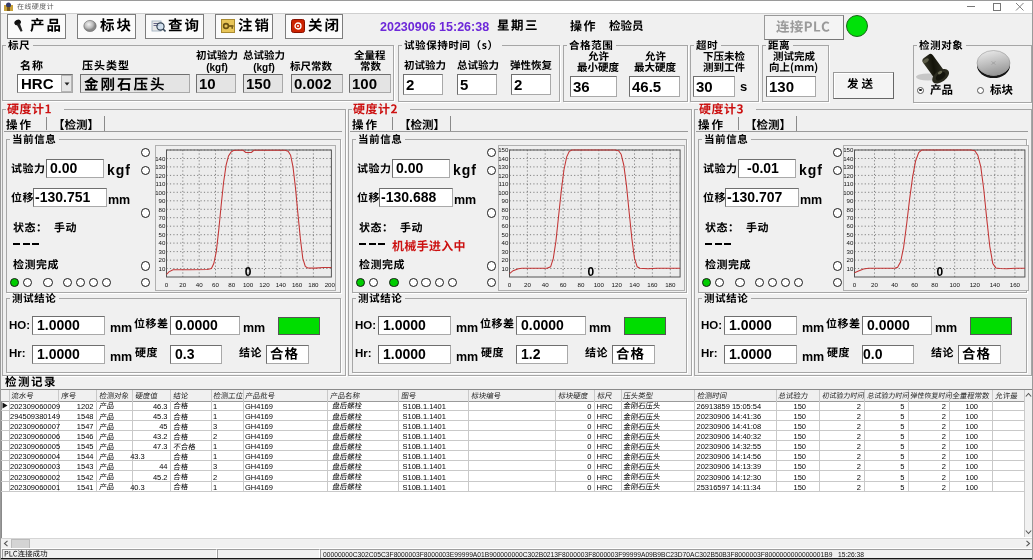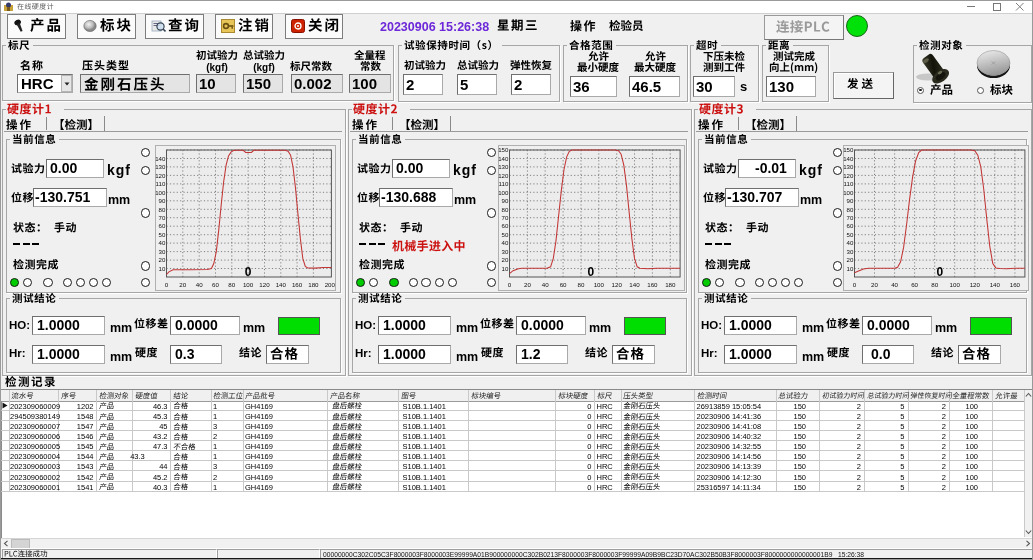--- a/index.html
+++ b/index.html
@@ -967,21 +967,21 @@
         <use href="#b606f" x="3171"></use>
       </g>
     </svg></div>
 <div style="position:absolute;left:703.0px;top:163.0px;line-height:0"><svg width="34.5" height="12.1" style="overflow:visible">
       <g fill="#000" transform="translate(0,9.46) scale(0.01100,-0.01100)">
         <use href="#b8bd5" x="0"></use>
         <use href="#b9a8c" x="1045"></use>
         <use href="#b529b" x="2091"></use>
       </g>
     </svg></div>
-<div style="position:absolute;left:738.0px;top:158.5px;width:58.0px;height:19.0px;background:#fff;border:1px solid;border-color:#6f6f6f #a9a9a9 #a9a9a9 #6f6f6f;box-sizing:border-box;font:bold 14px 'Liberation Sans',sans-serif;color:#000;line-height:17.0px;padding-left:16px;text-align:left;white-space:pre">-0.01</div>
+<div style="position:absolute;left:738.0px;top:158.5px;width:58.0px;height:19.0px;background:#fff;border:1px solid;border-color:#6f6f6f #a9a9a9 #a9a9a9 #6f6f6f;box-sizing:border-box;font:bold 14px 'Liberation Sans',sans-serif;color:#000;line-height:17.0px;padding-left:8px;text-align:left;white-space:pre">-0.01</div>
 <div style="position:absolute;left:799.0px;top:161.5px;font:bold 14.0px 'Liberation Sans',sans-serif;color:#000;letter-spacing:1px;white-space:pre">kgf</div>
 <div style="position:absolute;left:703.0px;top:192.0px;line-height:0"><svg width="23.0" height="12.1" style="overflow:visible">
       <g fill="#000" transform="translate(0,9.46) scale(0.01100,-0.01100)">
         <use href="#b4f4d" x="0"></use>
         <use href="#b79fb" x="1045"></use>
       </g>
     </svg></div>
 <div style="position:absolute;left:725.0px;top:188.0px;width:74.0px;height:19.0px;background:#fff;border:1px solid;border-color:#6f6f6f #a9a9a9 #a9a9a9 #6f6f6f;box-sizing:border-box;font:bold 14px 'Liberation Sans',sans-serif;color:#000;line-height:17.0px;padding-left:1px;text-align:left;white-space:pre">-130.707</div>
 <div style="position:absolute;left:800.0px;top:192.5px;font:bold 12.5px 'Liberation Sans',sans-serif;color:#000;letter-spacing:0;white-space:pre">mm</div>
 <div style="position:absolute;left:705.0px;top:221.5px;line-height:0"><svg width="34.5" height="12.1" style="overflow:visible">
@@ -1076,21 +1076,21 @@
 <div style="position:absolute;left:970.0px;top:317.0px;width:40.0px;height:15.5px;background:#00dd00;border:1px solid #555"></div>
 <div style="position:absolute;left:701.0px;top:347.0px;font:bold 11.5px 'Liberation Sans',sans-serif;color:#000;letter-spacing:0;white-space:pre">Hr:</div>
 <div style="position:absolute;left:724.0px;top:344.5px;width:73.0px;height:19.0px;background:#fff;border:1px solid;border-color:#6f6f6f #a9a9a9 #a9a9a9 #6f6f6f;box-sizing:border-box;font:bold 14px 'Liberation Sans',sans-serif;color:#000;line-height:17.0px;padding-left:4px;text-align:left;white-space:pre">1.0000</div>
 <div style="position:absolute;left:802.0px;top:349.5px;font:bold 12.5px 'Liberation Sans',sans-serif;color:#000;letter-spacing:0;white-space:pre">mm</div>
 <div style="position:absolute;left:827.0px;top:346.5px;line-height:0"><svg width="23.0" height="12.1" style="overflow:visible">
       <g fill="#000" transform="translate(0,9.46) scale(0.01100,-0.01100)">
         <use href="#b786c" x="0"></use>
         <use href="#b5ea6" x="1045"></use>
       </g>
     </svg></div>
-<div style="position:absolute;left:862.0px;top:344.5px;width:52.0px;height:19.0px;background:#fff;border:1px solid;border-color:#6f6f6f #a9a9a9 #a9a9a9 #6f6f6f;box-sizing:border-box;font:bold 14px 'Liberation Sans',sans-serif;color:#000;line-height:17.0px;padding-left:8px;text-align:left;white-space:pre">0.0</div>
+<div style="position:absolute;left:862.0px;top:344.5px;width:52.0px;height:19.0px;background:#fff;border:1px solid;border-color:#6f6f6f #a9a9a9 #a9a9a9 #6f6f6f;box-sizing:border-box;font:bold 14px 'Liberation Sans',sans-serif;color:#000;line-height:17.0px;padding-left:0;text-align:left;white-space:pre">0.0</div>
 <div style="position:absolute;left:931.0px;top:346.5px;line-height:0"><svg width="23.0" height="12.1" style="overflow:visible">
       <g fill="#000" transform="translate(0,9.46) scale(0.01100,-0.01100)">
         <use href="#b7ed3" x="0"></use>
         <use href="#b8bba" x="1045"></use>
       </g>
     </svg></div>
 <div style="position:absolute;left:958.0px;top:344.5px;width:43.0px;height:19.0px;background:#fff;border:1px solid;border-color:#6f6f6f #a9a9a9 #a9a9a9 #6f6f6f;box-sizing:border-box;font:bold 14px 'Liberation Sans',sans-serif;color:#000;line-height:17.0px;padding-left:4px;text-align:left;white-space:pre"></div>
 <div style="position:absolute;left:962.0px;top:346.5px;line-height:0"><svg width="29.0" height="14.9" style="overflow:visible">
       <g fill="#000" transform="translate(0,11.61) scale(0.01350,-0.01350)">
         <use href="#b5408" x="0"></use>
@@ -1642,21 +1642,21 @@
 <div style="position:absolute;left:918.0px;top:472.5px;width:60px;text-align:right;font:7.5px 'Liberation Sans',sans-serif;color:#000">100</div>
 <div style="position:absolute;left:1.0px;top:490.7px;width:1022.5px;height:0.9px;background:#c9c9c9"></div>
 <div style="position:absolute;left:10.0px;top:482.7px;font:7.5px 'Liberation Sans',sans-serif;color:#000;white-space:pre">202309060001</div>
 <div style="position:absolute;left:33.5px;top:482.7px;width:60px;text-align:right;font:7.5px 'Liberation Sans',sans-serif;color:#000">1541</div>
 <div style="position:absolute;left:98.5px;top:483.4px;line-height:0"><svg width="14.8" height="8.1" style="overflow:visible">
       <g fill="#000" transform="translate(0,6.36) skewX(-8.0) scale(0.00740,-0.00740)">
         <use href="#r4ea7" x="0"></use>
         <use href="#r54c1" x="1000"></use>
       </g>
     </svg></div>
-<div style="position:absolute;left:107.5px;top:482.7px;width:60px;text-align:right;font:7.5px 'Liberation Sans',sans-serif;color:#000">40.3</div>
+<div style="position:absolute;left:107.5px;top:482.7px;width:60px;text-align:center;font:7.5px 'Liberation Sans',sans-serif;color:#000">40.3</div>
 <div style="position:absolute;left:172.5px;top:483.4px;line-height:0"><svg width="14.8" height="8.1" style="overflow:visible">
       <g fill="#000" transform="translate(0,6.36) skewX(-8.0) scale(0.00740,-0.00740)">
         <use href="#r5408" x="0"></use>
         <use href="#r683c" x="1000"></use>
       </g>
     </svg></div>
 <div style="position:absolute;left:213.0px;top:482.7px;font:7.5px 'Liberation Sans',sans-serif;color:#000;white-space:pre">1</div>
 <div style="position:absolute;left:245.0px;top:482.7px;font:7.5px 'Liberation Sans',sans-serif;color:#000;white-space:pre">GH4169</div>
 <div style="position:absolute;left:331.5px;top:483.4px;line-height:0"><svg width="29.6" height="8.1" style="overflow:visible">
       <g fill="#000" transform="translate(0,6.36) skewX(-8.0) scale(0.00740,-0.00740)">

